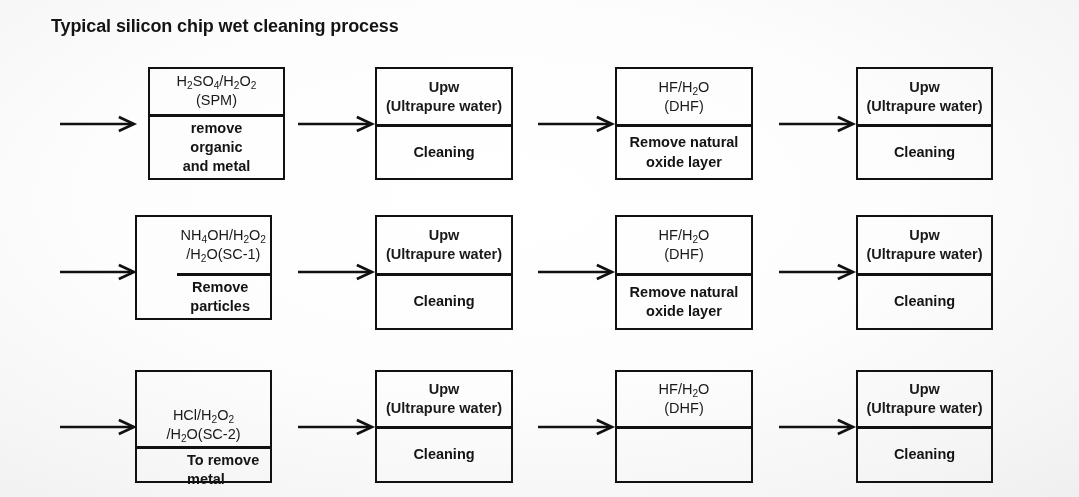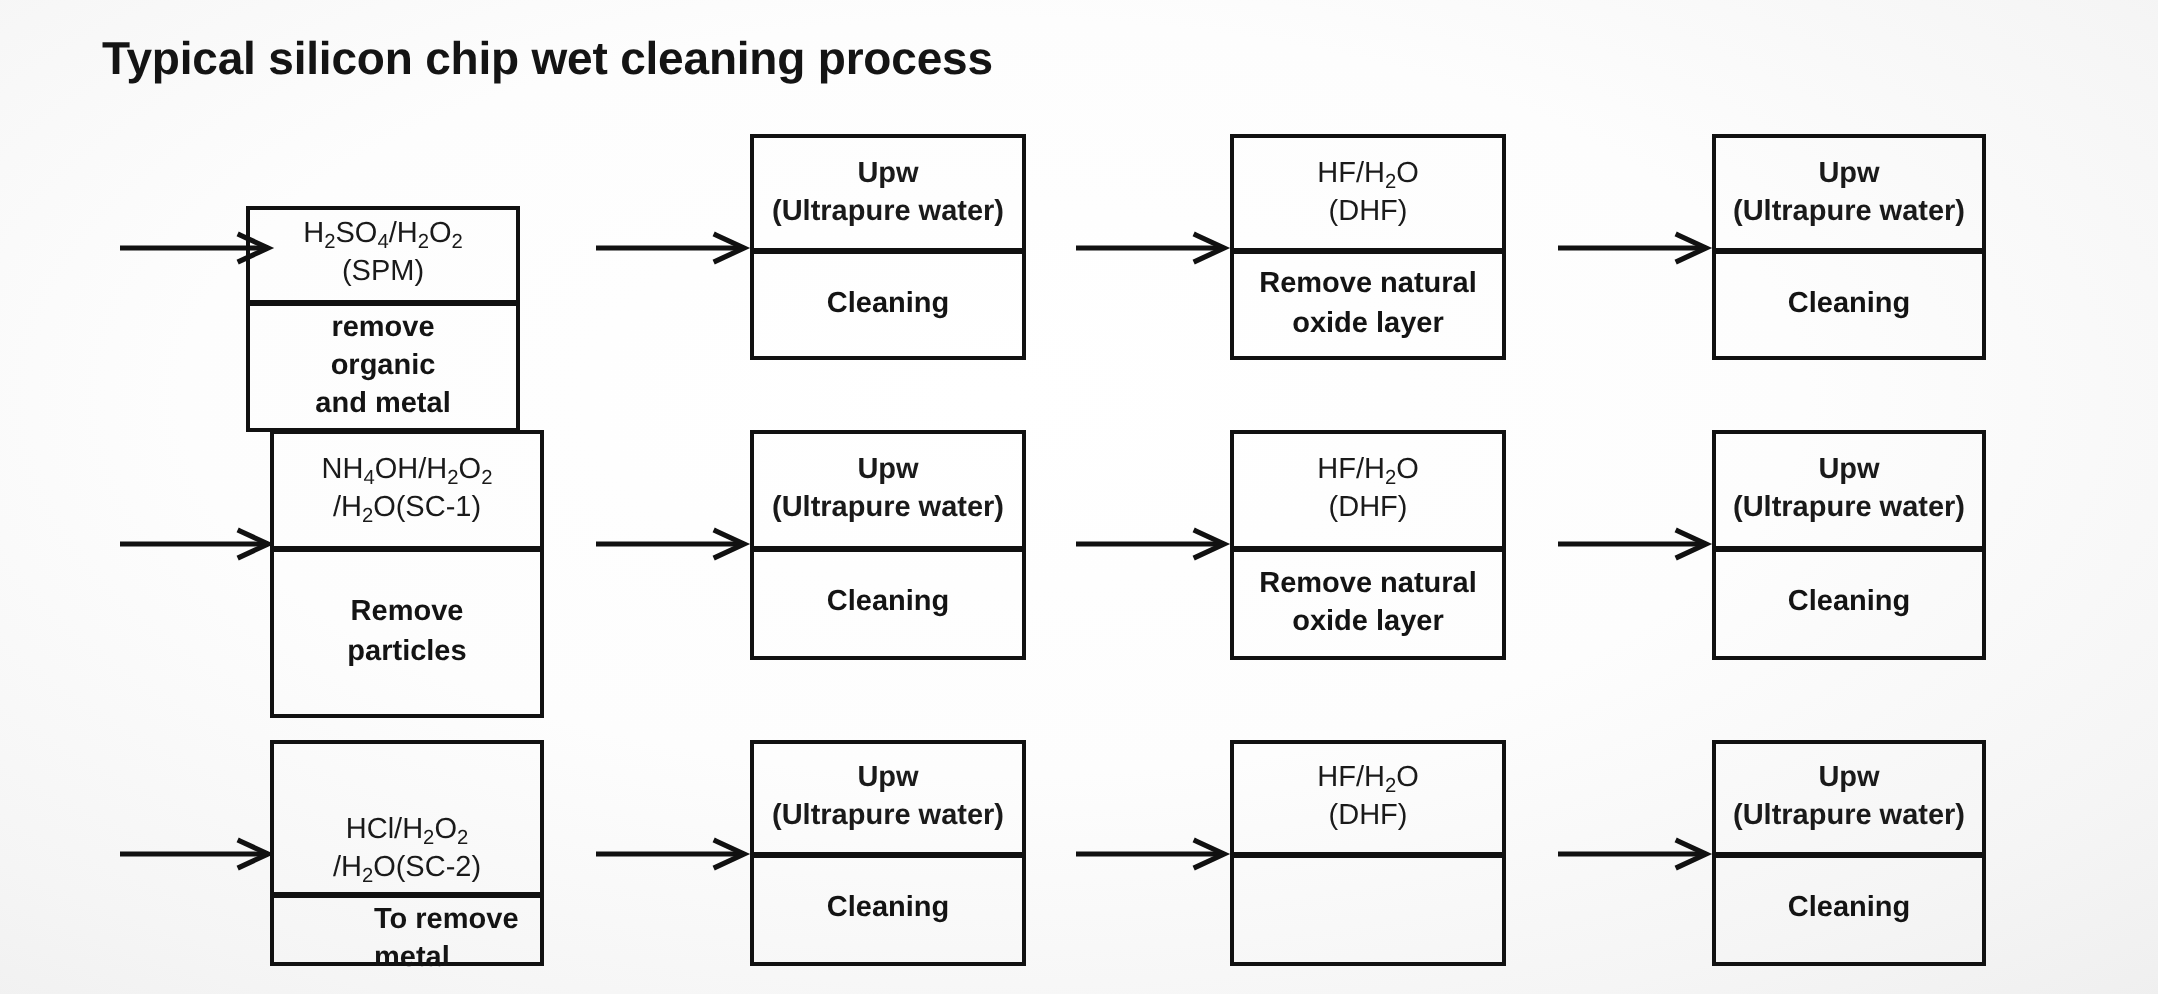--- a/index.html
+++ b/index.html
@@ -18,21 +18,21 @@
     position: relative;
     width: 1079px;
     height: 497px;
     background:
       radial-gradient(ellipse 900px 420px at 46% 40%, #ffffff 0%, #fdfdfd 45%, #f5f5f5 78%, #eeeeee 100%);
   }
   #page-title {
     position: absolute;
     left: 51px;
     top: 16px;
-    font-size: 23px;
+    font-size: 18px;
     font-weight: bold;
     color: #141414;
     letter-spacing: -0.1px;
     white-space: nowrap;
   }
   .flow-row {
     position: absolute;
     left: 0;
     width: 1079px;
   }
@@ -110,21 +110,21 @@
 
   <div class="flow-row" style="top:67px;">
 
     <span class="arrow" style="left:60px; top:50px; width:76px;">
       <svg width="76" height="14" viewBox="0 0 76 14">
         <line x1="0" y1="7" x2="72" y2="7" stroke="#111111" stroke-width="2.4"></line>
         <polyline points="60,0.5 74,7 60,13.5" fill="none" stroke="#111111" stroke-width="2.6" stroke-linecap="square" stroke-linejoin="miter"></polyline>
       </svg>
     </span>
 
-    <div class="node" style="left:123px; top:0px; width:137px; height:113px;margin-top:36px;">
+    <div class="node" style="left:148px; top:0px; width:137px; height:113px;">
       <div class="node-head plain" style="height:58px;">
         <span class="line">H<sub>2</sub>SO<sub>4</sub>/H<sub>2</sub>O<sub>2</sub></span>
         <span class="line">(SPM)</span>
       </div>
       <div class="node-body center">
         <span class="line">remove</span>
         <span class="line">organic</span>
         <span class="line">and metal</span>
       </div>
     </div>
@@ -184,21 +184,21 @@
 
   <div class="flow-row" style="top:215px;">
 
     <span class="arrow" style="left:60px; top:50px; width:76px;">
       <svg width="76" height="14" viewBox="0 0 76 14">
         <line x1="0" y1="7" x2="72" y2="7" stroke="#111111" stroke-width="2.4"></line>
         <polyline points="60,0.5 74,7 60,13.5" fill="none" stroke="#111111" stroke-width="2.6" stroke-linecap="square" stroke-linejoin="miter"></polyline>
       </svg>
     </span>
 
-    <div class="node" style="left:135px; top:0px; width:137px; height:144px;">
+    <div class="node" style="left:135px; top:0px; width:137px; height:105px;align-items:flex-end;">
       <div class="node-head plain" style="height:59px;">
         <span class="line">NH<sub>4</sub>OH/H<sub>2</sub>O<sub>2</sub></span>
         <span class="line">/H<sub>2</sub>O(SC-1)</span>
       </div>
       <div class="node-body center">
         <span class="line">Remove</span>
         <span class="line">particles</span>
       </div>
     </div>
 

